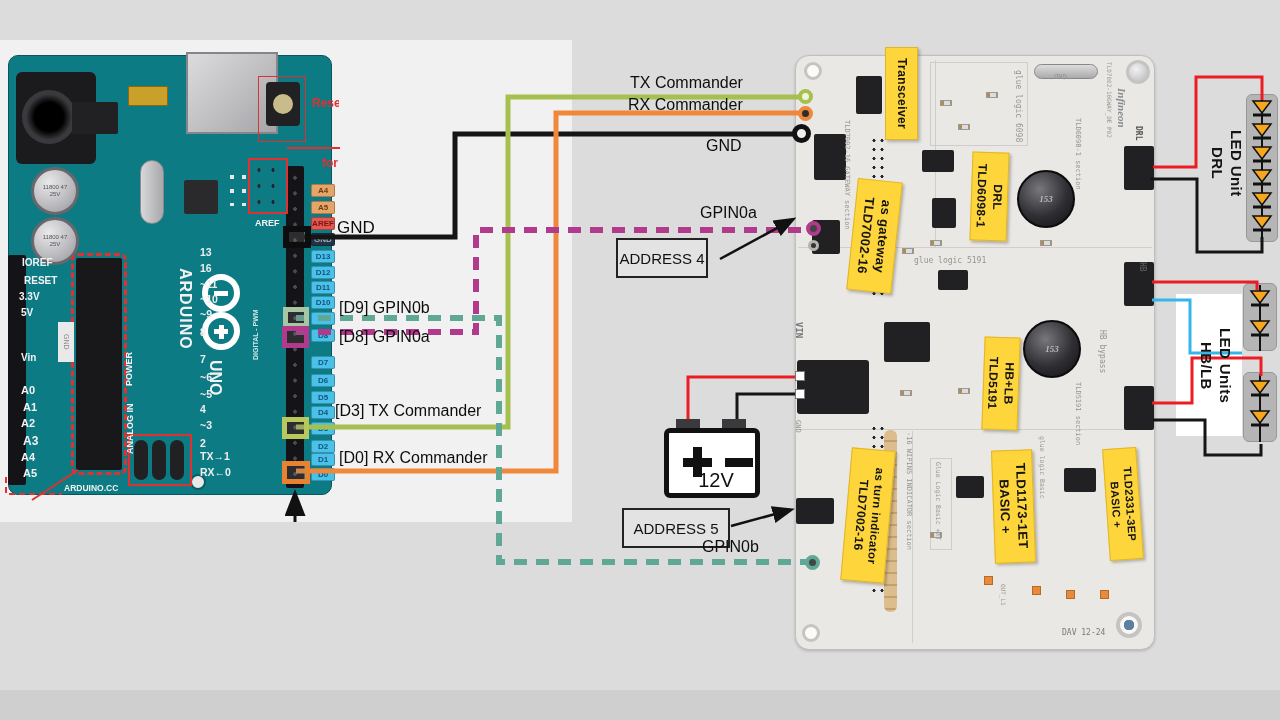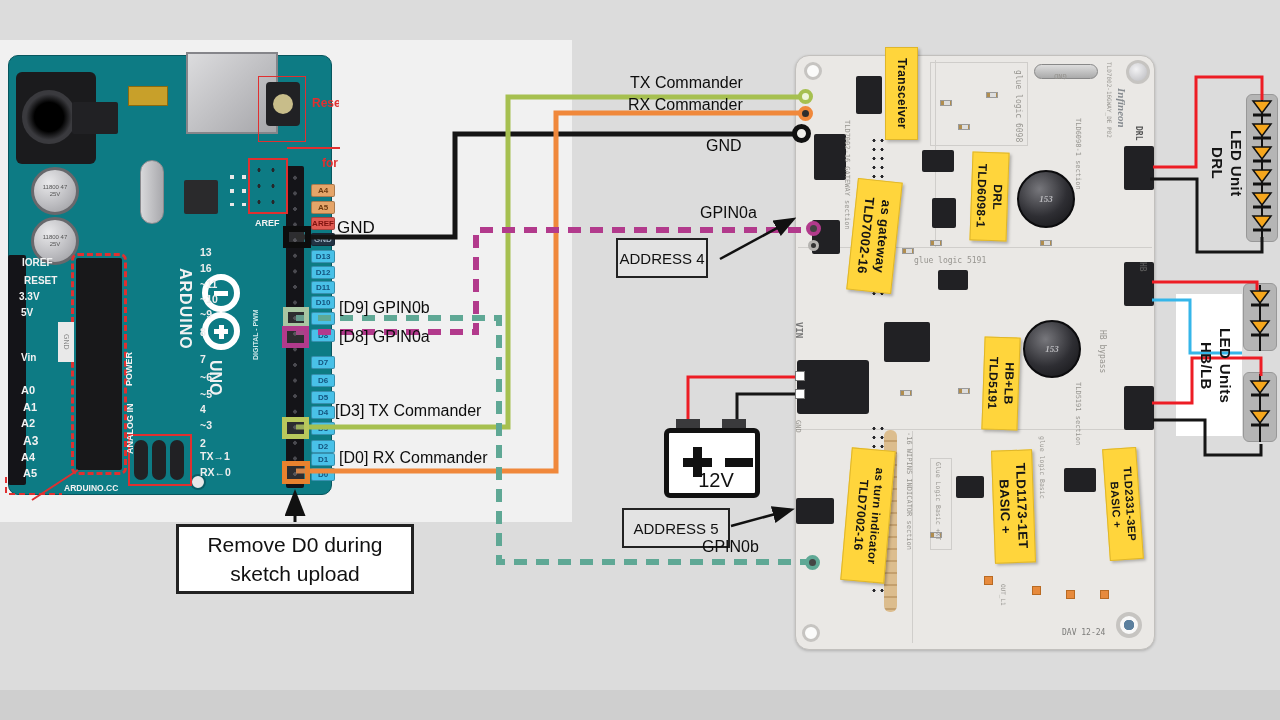--- a/index.html
+++ b/index.html
@@ -350,24 +350,20 @@
     <span class="abs" style="left:56px;top:25px;width:28px;height:9px;background:#111"></span>
     <span class="abs" style="left:15px;top:36px;width:64px;text-align:center;font-size:20px;color:#111">12V</span>
   </div>
 
   <div class="addr" style="left:616px;top:238px;width:92px;height:40px">
     <span>ADDRESS 4</span>
   </div>
   <div class="addr" style="left:622px;top:508px;width:108px;height:40px">
     <span>ADDRESS 5</span>
   </div>
-  <div class="abs" style="left:176px;top:524px;width:238px;height:70px;background:#fff;border:3px solid #222;z-index:7;display:flex;flex-direction:column;align-items:center;justify-content:center;font-size:21px;line-height:1.4">
-    <span>Remove D0 during</span>
-    <span>sketch upload</span>
-  </div>
 
   <div class="lbl lblr" style="left:630px;top:74px;width:132px">TX Commander</div>
   <div class="lbl lblr" style="left:628px;top:96px;width:134px">RX Commander</div>
   <div class="lbl lblr" style="left:706px;top:137px;width:60px">GND</div>
   <div class="lbl" style="left:337px;top:218px;font-size:17px">GND</div>
   <div class="lbl lblr" style="left:700px;top:204px;width:68px">GPIN0a</div>
   <div class="lbl lblr" style="left:702px;top:538px;width:68px">GPIN0b</div>
   <div class="lbl" style="left:339px;top:299px">[D9] GPIN0b</div>
   <div class="lbl" style="left:339px;top:328px">[D8] GPIN0a</div>
   <div class="lbl" style="left:335px;top:402px">[D3] TX Commander</div>

